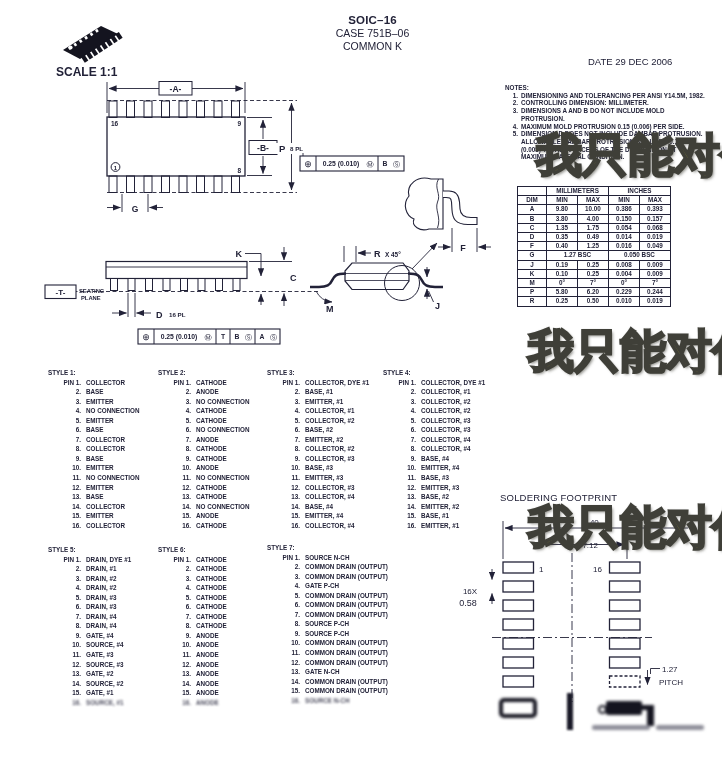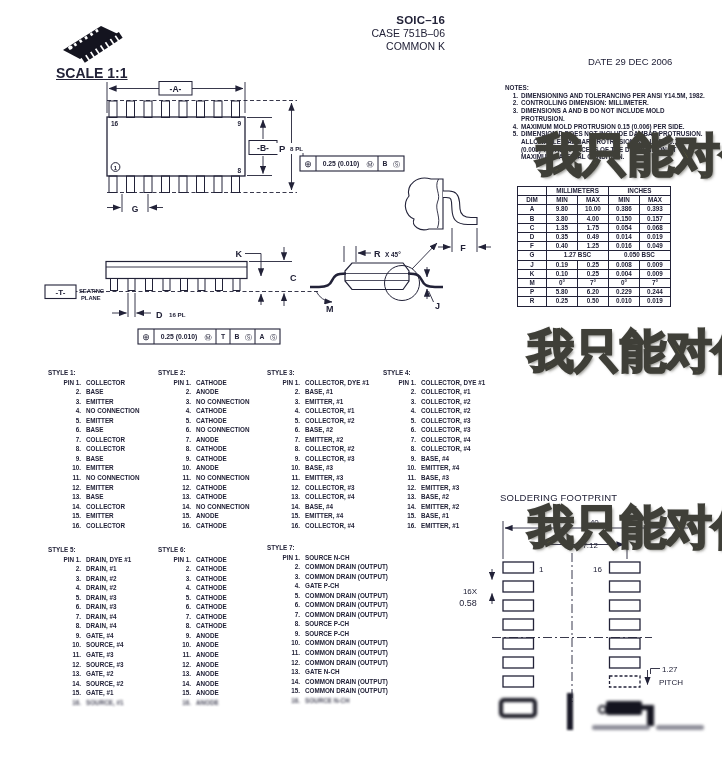--- a/index.html
+++ b/index.html
@@ -4,25 +4,25 @@
 <style>
   html,body{margin:0;padding:0;}
   body{
     width:722px;height:758px;position:relative;overflow:hidden;
     background:#ffffff;color:#222238;
     font-family:"Liberation Sans", sans-serif;
     -webkit-font-smoothing:antialiased;
   }
   .abs{position:absolute;}
   
-  #title-block{left:300px;top:14px;width:145px;text-align:right;line-height:13px;}
+  #title-block{left:300px;top:14px;width:145px;text-align:center;line-height:13px;}
   #doc-title{font-size:11.5px;font-weight:bold;letter-spacing:.2px;}
   #doc-case,#doc-issue{font-size:10.5px;}
   #doc-date{left:588px;top:56px;font-size:9.5px;}
-  #scale-label{left:56px;top:65px;font-size:14px;font-weight:bold;text-decoration:underline;}
+  #scale-label{left:56px;top:65px;font-size:12px;font-weight:bold;}
   
   #notes{left:505px;top:84px;width:200px;font-size:6.3px;font-weight:bold;line-height:7.7px;}
   #notes .note-row{display:flex;}
   #notes .n-num{width:13px;flex:0 0 13px;text-align:right;padding-right:3px;}
   #notes .n-txt{flex:1;}
   
   #dim-table-wrap{left:517px;top:186px;}
   table.dims{border-collapse:collapse;font-size:6.3px;font-weight:bold;}
   table.dims td,table.dims th{border:0.9px solid #222238;text-align:center;padding:0 2px;height:8.2px;line-height:8.2px;}
   table.dims{border:1.6px solid #222238;}

